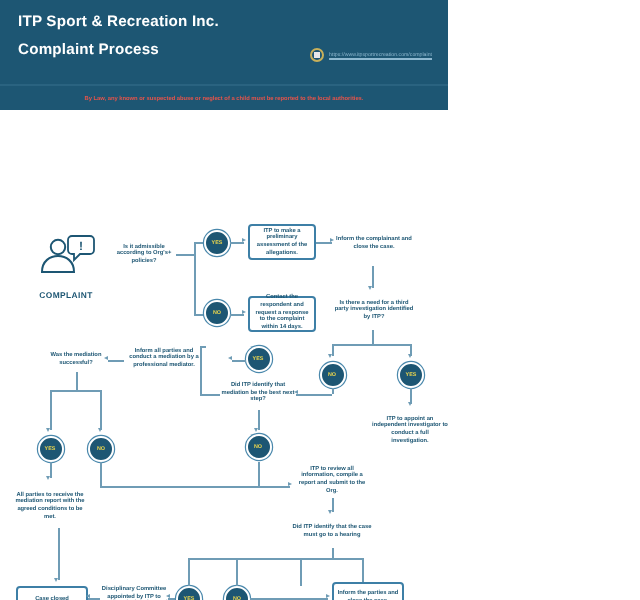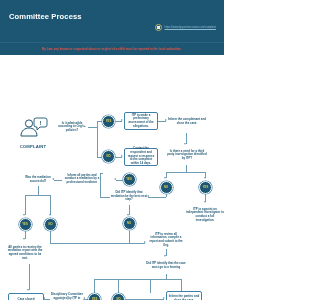--- a/index.html
+++ b/index.html
@@ -103,21 +103,22 @@
   .complaint { position: absolute; left: 12px; top: 62px; width: 42px; text-align: center; }
   .complaint-label {
     color: #1d5673; font-size: 4.2px; font-weight: bold;
     letter-spacing: 0.2px; margin-top: 1px;
   }
 </style>
 </head>
 <body>
 
 <div class="header">
-  <h2>Committee Process</h2>
+  <h1>ITP Sport &amp; Recreation Inc.</h1>
+  <h2>Complaint Process</h2>
   <div class="url-wrap">
     <span class="url-icon">
         <i></i>
       </span>
     <span class="url-text">https://www.itpsportrecreation.com/complaint</span>
   </div>
 </div>
 
 <div class="lawbar">
   <span>By Law, any known or suspected abuse or neglect of a child must be reported to the local authorities.</span>

